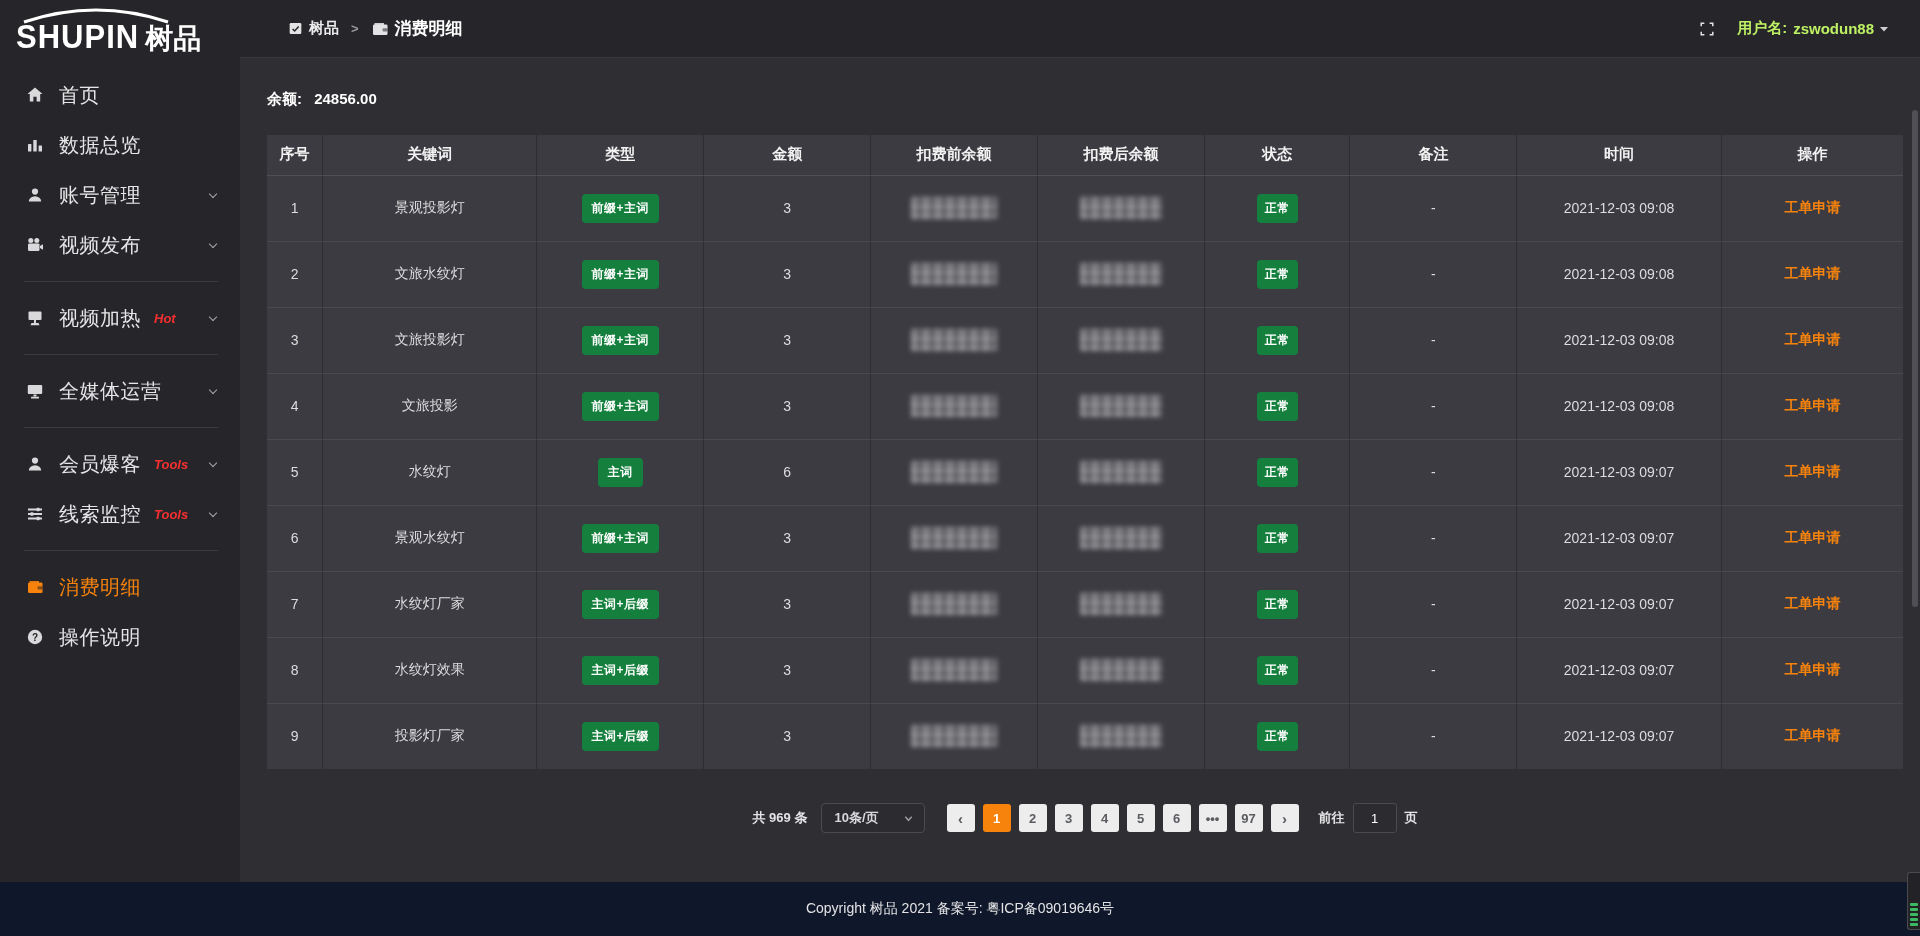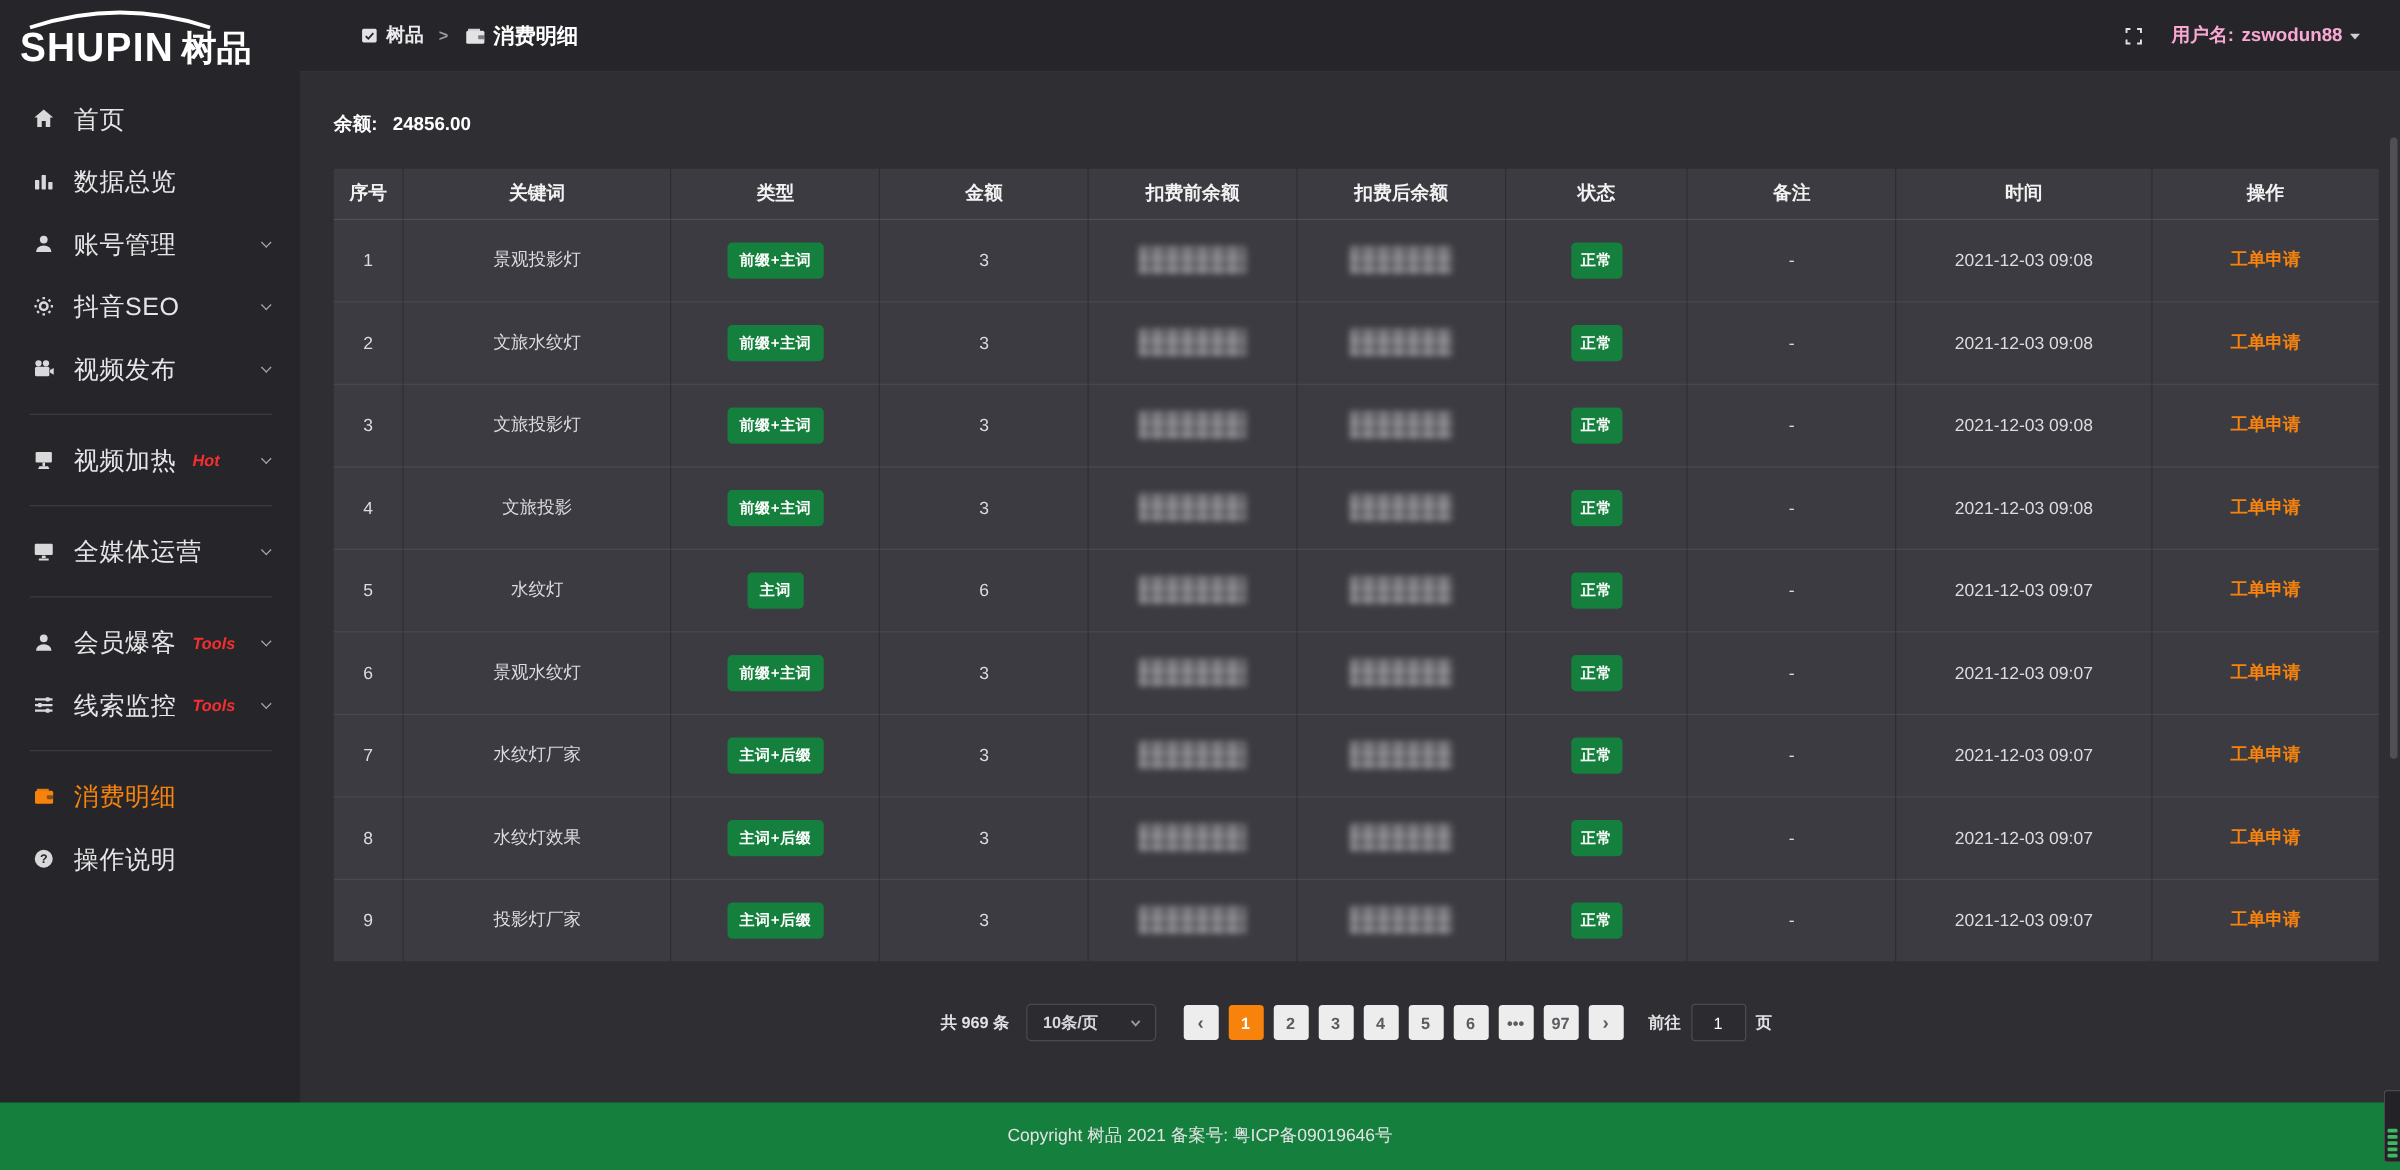--- a/index.html
+++ b/index.html
@@ -27,21 +27,21 @@
 
   
   .topbar { position:absolute; left:240px; right:0; top:0; height:58px; background:#26262a;
     border-bottom:1px solid #39393d; display:flex; align-items:center; justify-content:space-between;
     padding:0 30px 0 48px; z-index:1; }
   .breadcrumb { display:flex; align-items:center; color:#ececee; }
   .bc-icon { display:inline-flex; color:#e3e3e5; margin-right:6px; }
   .bc-root { font-size:15px; font-weight:600; }
   .bc-sep { margin:0 12px; color:#9a9a9e; font-size:13px; font-weight:700; }
   .bc-current { font-size:17px; font-weight:700; color:#fff; }
-  .user-area { display:flex; align-items:center; color:#f9a8d4; }
+  .user-area { display:flex; align-items:center; color:#bef264; }
   .fs-btn { display:inline-flex; color:#e3e3e5; margin-right:22px; cursor:pointer; }
   .user-label, .user-name { font-size:15px; font-weight:600; }
   .user-name { margin-left:6px; cursor:pointer; }
   .user-caret { display:inline-flex; color:#cfcfd2; margin-left:4px; cursor:pointer; }
 
   
   .main { position:absolute; left:240px; right:0; top:58px; bottom:54px; background:#2f2f33;
     padding:0 17px 0 27px; overflow:hidden; }
   .balance { margin-top:32px; font-size:15px; font-weight:700; color:#fff; }
   .balance .bal-value { margin-left:8px; }
@@ -83,21 +83,21 @@
   .page-btn { min-width:28px; height:28px; margin:0 4px; background:#ededee; color:#5a5c60; border:none;
     border-radius:3px; display:inline-flex; align-items:center; justify-content:center; font-size:13px;
     font-weight:700; cursor:pointer; font-family:inherit; }
   .page-btn.active { background:#f7830d; color:#fff; }
   .page-btn.navb { font-size:15px; }
   .goto { display:flex; align-items:center; margin-left:16px; font-weight:600; }
   .goto-input { width:44px; height:30px; margin:0 8px; background:#2b2b30; border:1px solid #4a4a50;
     border-radius:3px; color:#fff; text-align:center; font-size:13px; font-family:inherit; }
 
   
-  .footer { position:absolute; left:0; right:0; bottom:0; height:54px; background:#15803d; z-index:3;
+  .footer { position:absolute; left:0; right:0; bottom:0; height:54px; background:#0f172a; z-index:3;
     display:flex; align-items:center; justify-content:center; }
   .footer span { font-size:14px; color:#e3e3e5; }
 
   
   .scroll-thumb { position:absolute; right:2px; top:110px; width:6px; height:497px; background:#4f4f55;
     border-radius:3px; z-index:5; }
   .float-widget { position:absolute; right:0; bottom:6px; width:13px; height:58px; background:#222227;
     border:1px solid #4a4a4f; border-right:none; border-radius:3px 0 0 3px; z-index:6;
     display:flex; flex-direction:column; justify-content:flex-end; gap:2px; padding:3px 2px; }
   .float-widget i { display:block; height:3px; background:#3db961; border-radius:1px; }
@@ -139,32 +139,20 @@
       <div class="menu-item">
         <span class="icon">
           <svg width="18" height="18" viewBox="0 0 18 18">
             <g fill="currentColor">
               <circle cx="9" cy="5.6" r="3.1"></circle>
               <path d="M2.8 15.5 a6.2 5.2 0 0 1 12.4 0 Z"></path>
             </g>
           </svg>
         </span>
         <span class="mi-label">账号管理</span>
-        <span class="chev"></span>
-      </div>
-      <div class="menu-item">
-        <span class="icon">
-          <svg width="18" height="18" viewBox="0 0 18 18">
-            <g stroke="currentColor" stroke-width="2" fill="none">
-              <circle cx="9" cy="9" r="3"></circle>
-              <path d="M9 1.6 V3.4 M9 14.6 V16.4 M1.6 9 H3.4 M14.6 9 H16.4 M3.8 3.8 L5.1 5.1 M12.9 12.9 L14.2 14.2 M14.2 3.8 L12.9 5.1 M5.1 12.9 L3.8 14.2"></path>
-            </g>
-          </svg>
-        </span>
-        <span class="mi-label">抖音SEO</span>
         <span class="chev"></span>
       </div>
       <div class="menu-item">
         <span class="icon">
           <svg width="18" height="18" viewBox="0 0 18 18">
             <g fill="currentColor">
               <circle cx="4.8" cy="4.6" r="2.5"></circle>
               <circle cx="10.8" cy="4.6" r="2.5"></circle>
               <rect x="2" y="7.4" width="11.5" height="7.6" rx="1.2"></rect>
               <path d="M14 10 L17 8.3 V13.7 L14 12 Z"></path>

